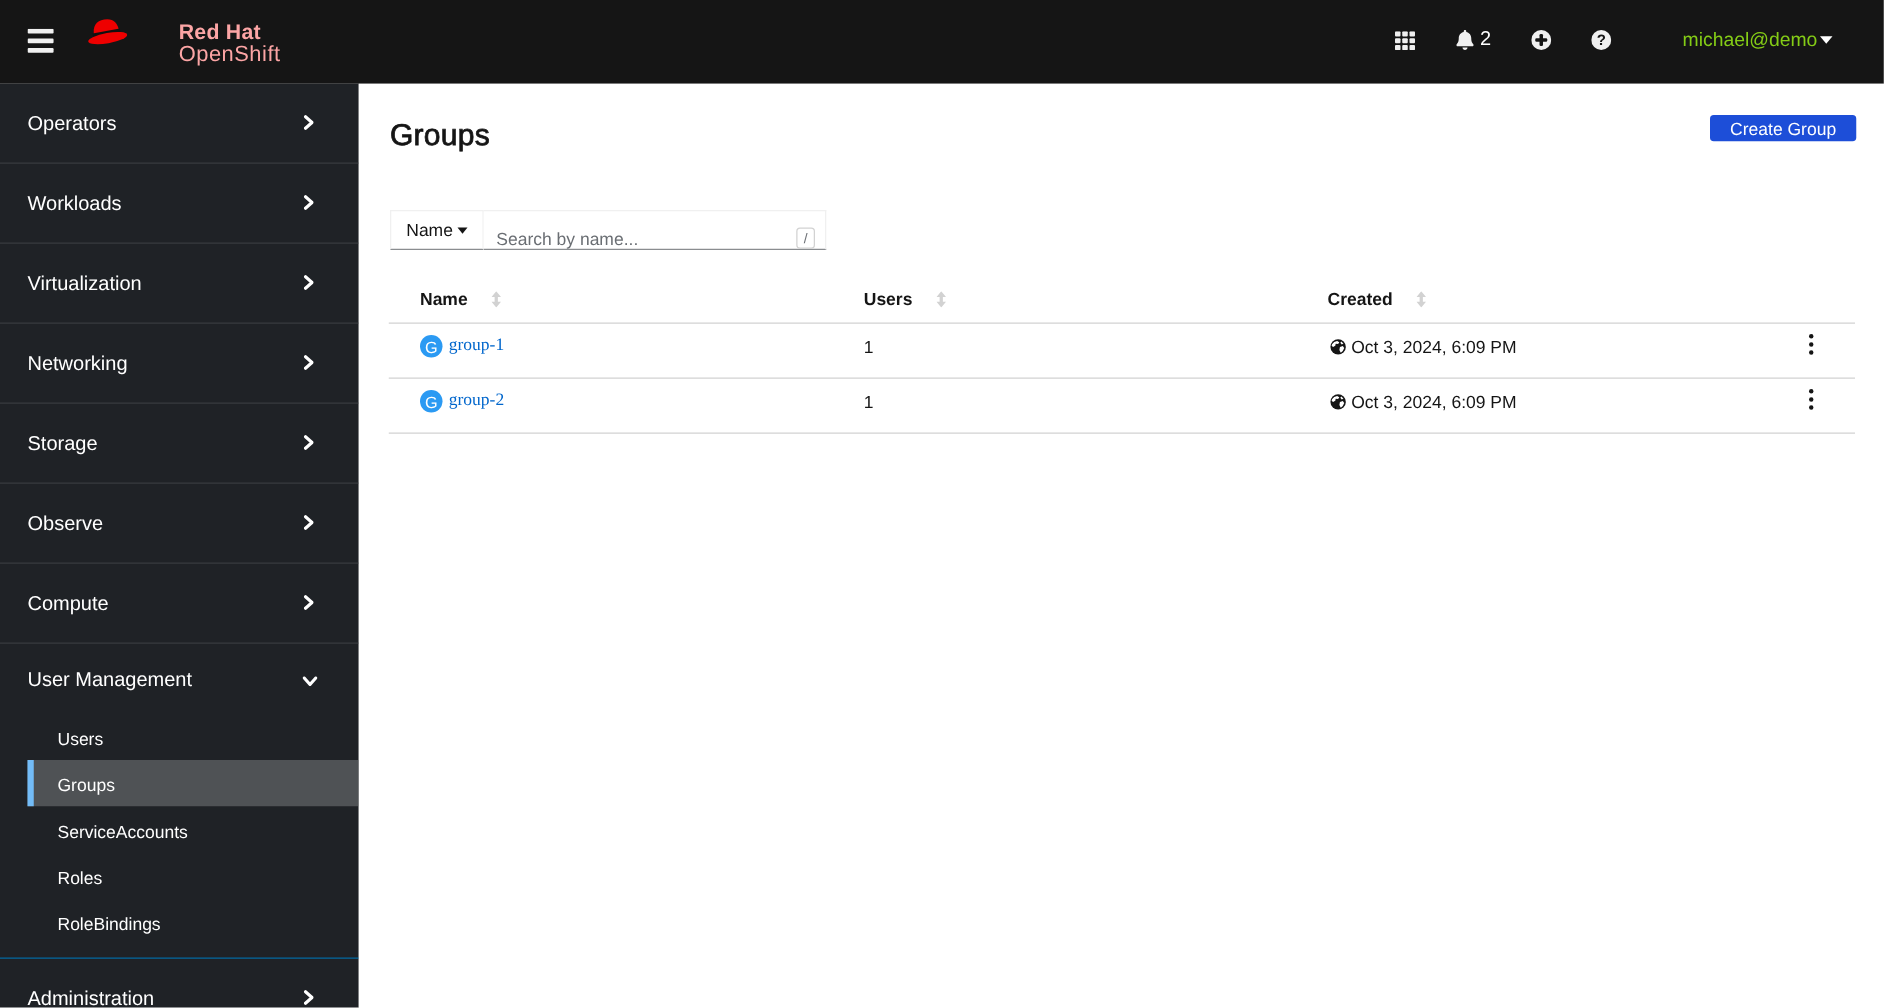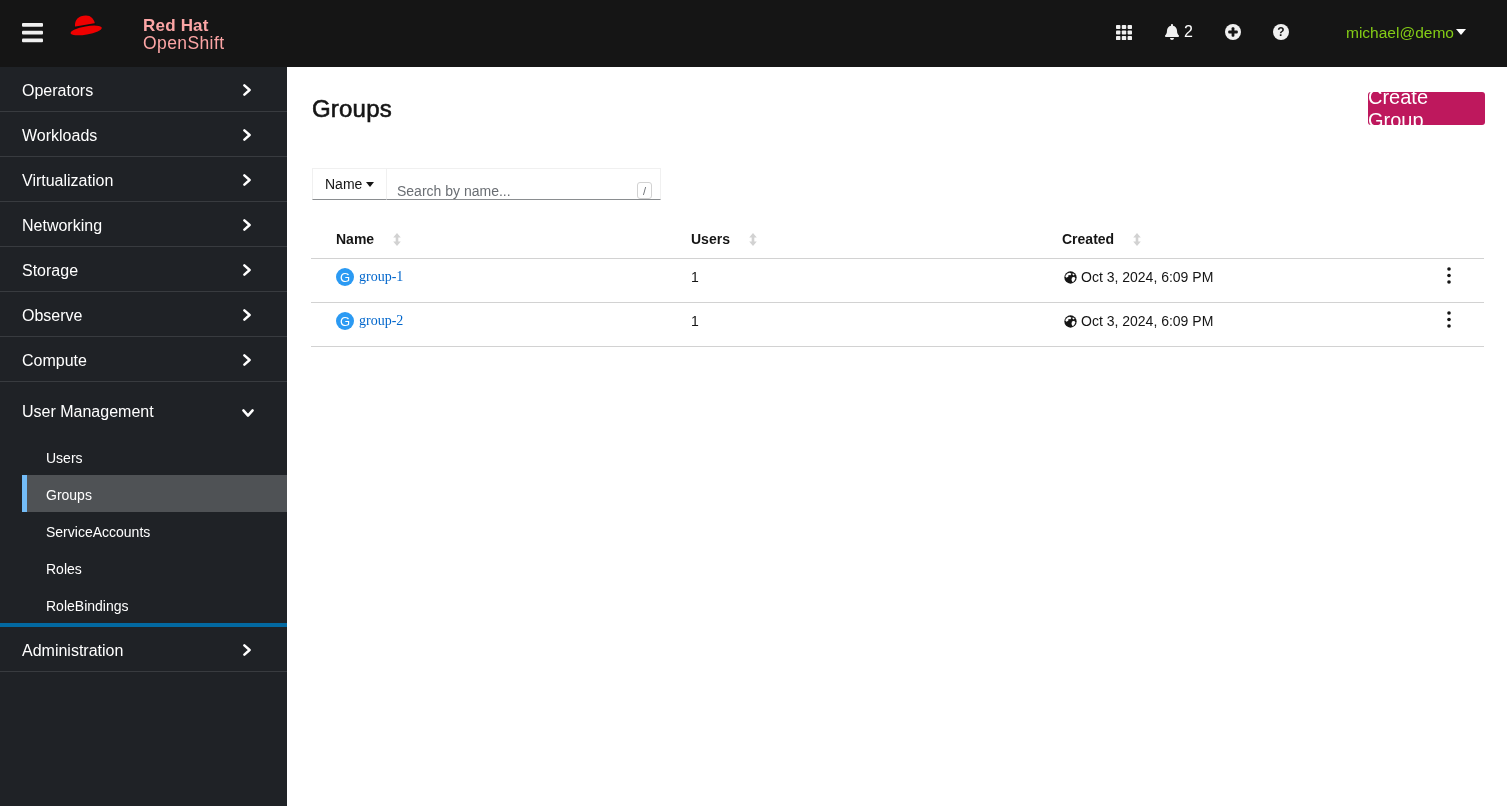--- a/index.html
+++ b/index.html
@@ -8,30 +8,30 @@
 .burger { position:absolute; left:22px; top:23px; }
 .logo { position:absolute; left:68px; top:11px; }
 .logo-text { position:absolute; left:107px; top:17px; color:#fca5a5; line-height:1;margin-left:36px; }
 .lt1 { font-size:17px; font-weight:700; letter-spacing:0.2px; line-height:17px; }
 .lt2 { font-size:17.5px; font-weight:400; margin-top:1px; letter-spacing:0.4px; }
 .bell2 { position:absolute; left:1184px; top:23px; color:#fff; font-size:16px; line-height:17px;}
 .username { position:absolute; left:1346px; top:24px; color:#84cc16; font-size:15.5px; }
 .caret-dn { display:inline-block; width:0; height:0; border-left:5px solid transparent; border-right:5px solid transparent; border-top:6px solid #fff; }
 
 .nav { position:absolute; top:67px; left:0; width:287px; height:739px; background:#1f2226; color:#fff; }
-.navitem { height:45px; display:flex; align-items:center; padding:3px 36px 0 22px; border-bottom:1px solid #383b3f; font-size:16px; }
+.navitem { height:64px; display:flex; align-items:center; padding:3px 36px 0 22px; border-bottom:1px solid #383b3f; font-size:16px; }
 .navitem .chev { margin-left:auto; }
-.subnav { border-bottom:4px solid #0369a1; }
+.subnav { border-bottom:1px solid #0369a1; padding-bottom:10px; }
 .subnav .head { height:56px; display:flex; align-items:center; padding:3px 33px 0 22px; font-size:16px; }
 .subnav a { display:block; height:37px; line-height:40px; margin-left:22px; padding-left:24px; font-size:14px; color:#fff; text-decoration:none; }
 .subnav a.cur { background:#4f5255; border-left:5px solid #73bcf7; padding-left:19px; }
 
 .main { position:absolute; left:287px; top:67px; width:1220px; height:739px; background:#fff; }
 .title { position:absolute; left:25px; top:28px; font-size:24px; font-weight:400; -webkit-text-stroke:0.6px #151515; color:#151515; letter-spacing:0.2px; }
-.createbtn { position:absolute; right:22px; top:25px; height:33px; width:117px; background:#be185d; color:#fff; font-size:20px; border-radius:3px; display:flex; align-items:center; justify-content:center; }
+.createbtn { position:absolute; right:22px; top:25px; height:21px; width:117px; background:#1d4ed8; color:#fff; font-size:14px; border-radius:3px; display:flex; align-items:center; justify-content:center; }
 .toolbar { position:absolute; left:25px; top:101px; height:32px; display:flex; }
 .nsel { width:75px; height:32px; background:#fff; border:1px solid #f0f0f0; border-bottom-color:#8a8d90; display:flex; align-items:center; padding:0 12px; font-size:14px; color:#151515; }
 .nsel .caret { margin-left:auto; width:0; height:0; border-left:4.5px solid transparent; border-right:4.5px solid transparent; border-top:5.5px solid #151515; }
 .sinput { width:274px; height:32px; background:#fff; border:1px solid #f0f0f0; border-left:none; border-bottom-color:#8a8d90; display:flex; align-items:flex-end; padding:0 8px 0 10px; font-size:14px; color:#6a6e73; }
 .skey { margin-left:auto; width:15px; height:17px; border:1px solid #d2d2d2; border-radius:3px; font-size:11px; color:#6a6e73; display:flex; align-items:center; justify-content:center; }
 
 .tbl { position:absolute; left:24px; top:155px; width:1173px; }
 .thead { position:relative; height:37px; border-bottom:1px solid #d2d2d2; font-size:14px; font-weight:700; color:#151515; }
 .row { position:relative; height:44px; border-bottom:1px solid #d2d2d2; font-size:14px; color:#151515; }
 .cc { position:absolute; top:50%; transform:translateY(-50%); display:flex; align-items:center; }

